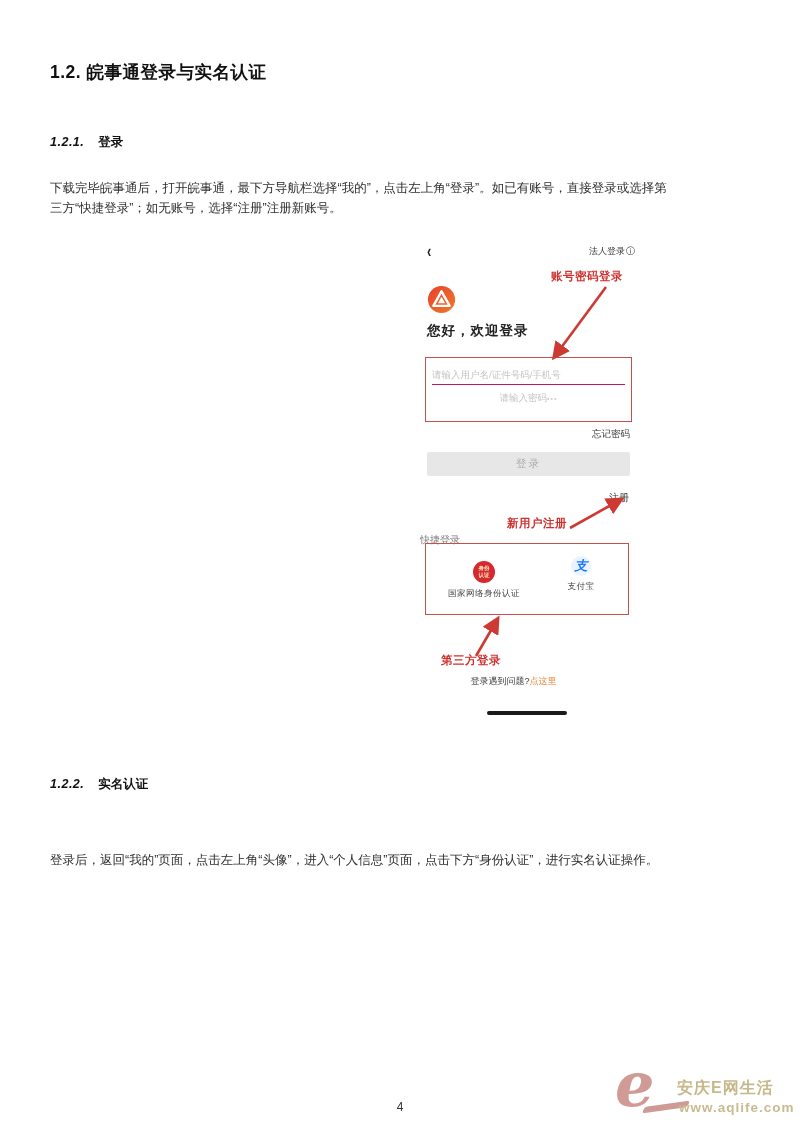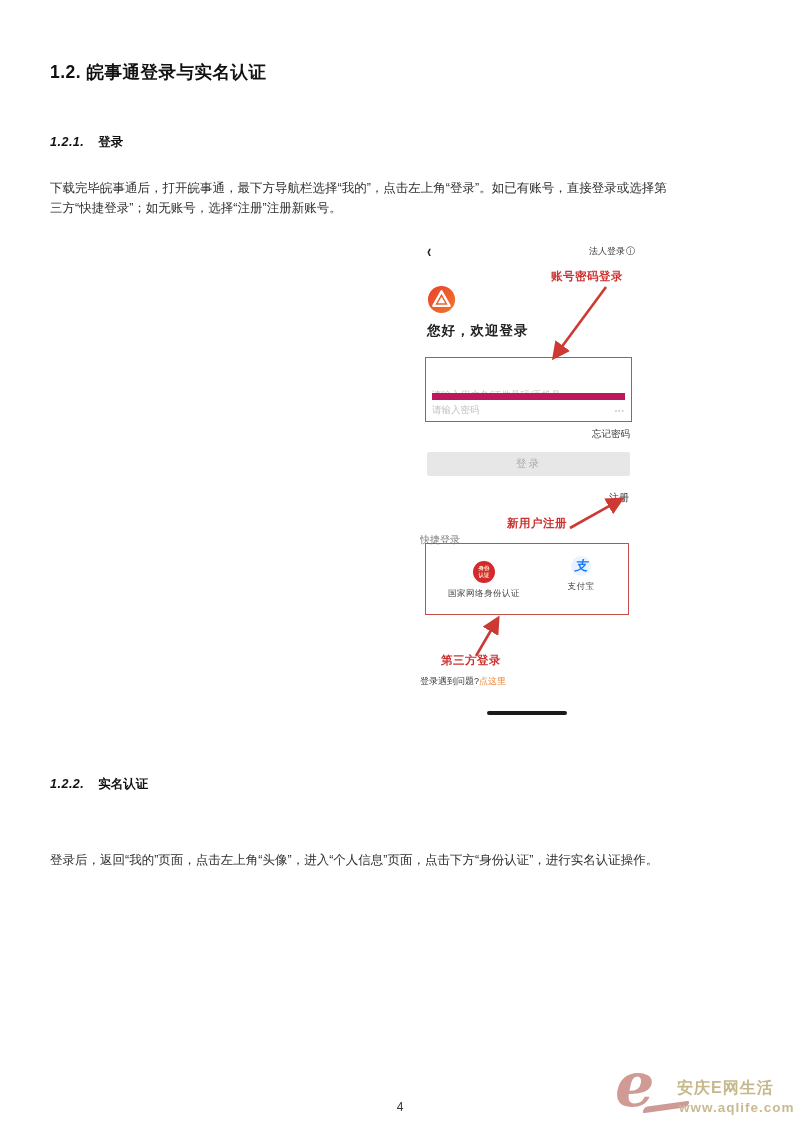--- a/index.html
+++ b/index.html
@@ -32,37 +32,37 @@
   .ann-third { left: 21px; top: 416px; }
 
   .phone-logo { position: absolute; left: 7px; top: 48px; width: 29px; height: 29px; }
   .greeting { position: absolute; left: 7px; top: 85px; font-size: 13.5px; font-weight: bold; color: #222; letter-spacing: 1px; }
 
   .red-box { position: absolute; border: 1.6px solid #c2514b; background: transparent; }
   .inputs-box { left: 5px; top: 120px; width: 207px; height: 65px; }
   .quick-box { left: 5px; top: 306px; width: 204px; height: 72px; }
 
   .ph-input { position: absolute; left: 6px; right: 6px; height: 28px; font-size: 9.5px; color: #c4c4c4; display: flex; align-items: center; }
-  .ph-input-user { top: 3px; margin-top: 20px; }
-  .ph-input-pass { top: 35px; border-top: 7px solid #be185d; justify-content: space-between; }
+  .ph-input-user { top: 3px; }
+  .ph-input-pass { top: 26px; border-top: 1px solid #be185d; justify-content: center; }
   .eye-dots { color: #cfcfcf; font-size: 7px; letter-spacing: 1px; }
 
   .forgot { position: absolute; right: 7px; top: 191px; font-size: 9.5px; color: #3a3a3a; }
   .login-btn { position: absolute; left: 7px; top: 215px; width: 203px; height: 24px; background: #e7e7e7; color: #a9a9a9; font-size: 10.5px; display: flex; align-items: center; justify-content: center; border: none; border-radius: 2px; letter-spacing: 2px; }
   .register { position: absolute; right: 8px; top: 254px; font-size: 10px; color: #333; }
   .quick-label { position: absolute; left: 0; right: 22px; top: 296px; font-size: 10px; color: #7a7a7a; }
 
   .quick-item { position: absolute; top: 12px; width: 90px; text-align: center; }
   .quick-item-id { left: 13px; }
   .quick-item-alipay { left: 110px; }
   .badge-id { width: 22px; height: 22px; border-radius: 50%; background: #d5292d; color: #f7e9c4; font-size: 5.5px; line-height: 1.2; display: inline-flex; flex-direction: column; align-items: center; justify-content: center; font-weight: bold; }
   .badge-alipay { width: 20px; height: 20px; border-radius: 50%; background: #eaf3fe; color: #1678ff; font-size: 13px; font-weight: bold; display: inline-flex; align-items: center; justify-content: center; font-style: italic; }
   .quick-item .q-label { margin-top: 5px; font-size: 8.5px; color: #444; letter-spacing: 0.5px; }
 
-  .help-row { position: absolute; left: 0; right: 30px; top: 438px; text-align: left; font-size: 9px; color: #3a3a3a; }
+  .help-row { position: absolute; left: 0; right: 30px; top: 438px; text-align: center; font-size: 9px; color: #3a3a3a; }
   .help-link { color: #e9873e; }
 
   .home-bar { position: absolute; left: 67px; top: 474px; width: 80px; height: 4px; background: #1a1a1a; border-radius: 2px; }
 
   .arrows-svg { position: absolute; inset: 0; width: 217px; height: 481px; pointer-events: none; }
 
   
   .watermark { position: absolute; left: 615px; top: 1068px; width: 180px; height: 60px; }
   .wm-e { position: absolute; left: 0; top: -14px; font-family: "DejaVu Serif", serif; font-style: italic; font-weight: bold; font-size: 62px; color: #d09a95; line-height: 1; }
   .wm-line1 { position: absolute; left: 62px; top: 10px; font-size: 16px; font-weight: bold; color: #c6b88a; letter-spacing: 1px; }

